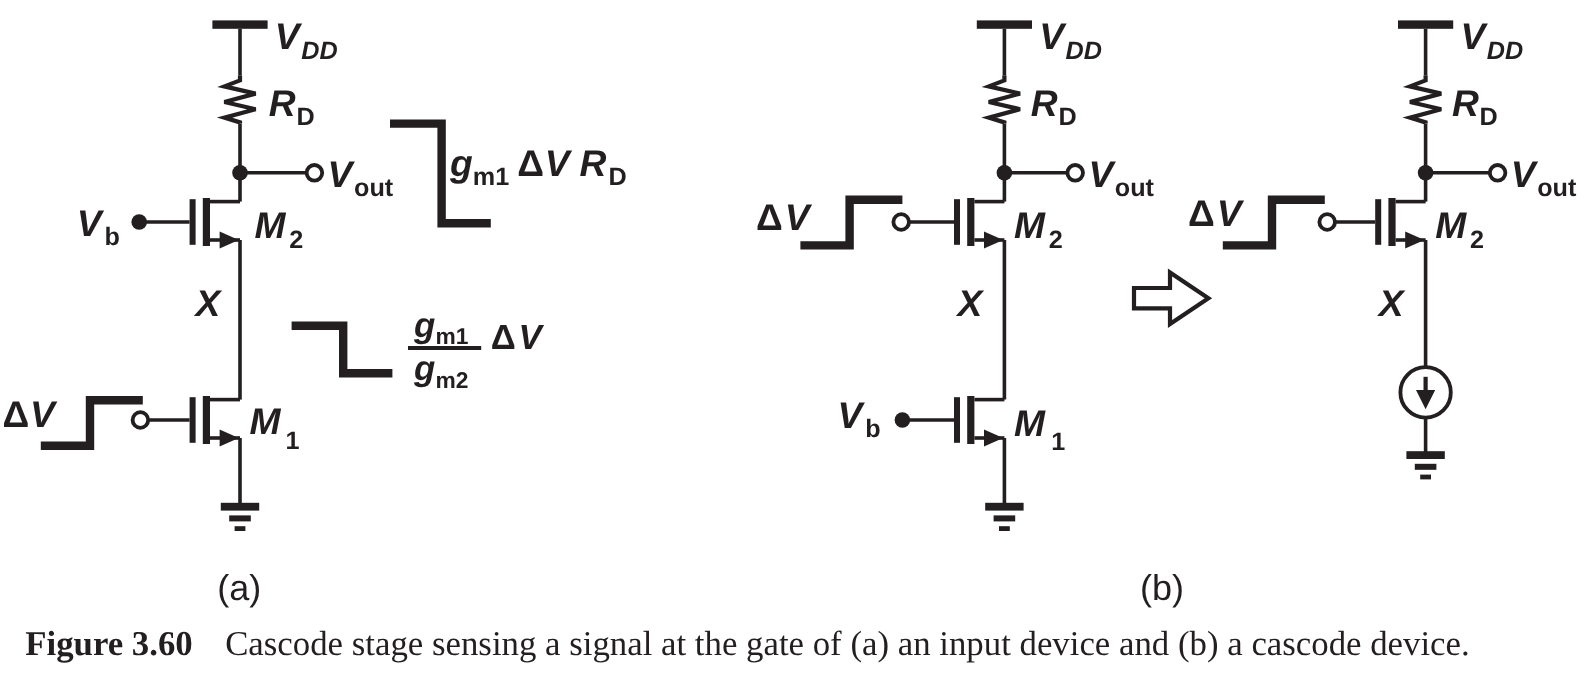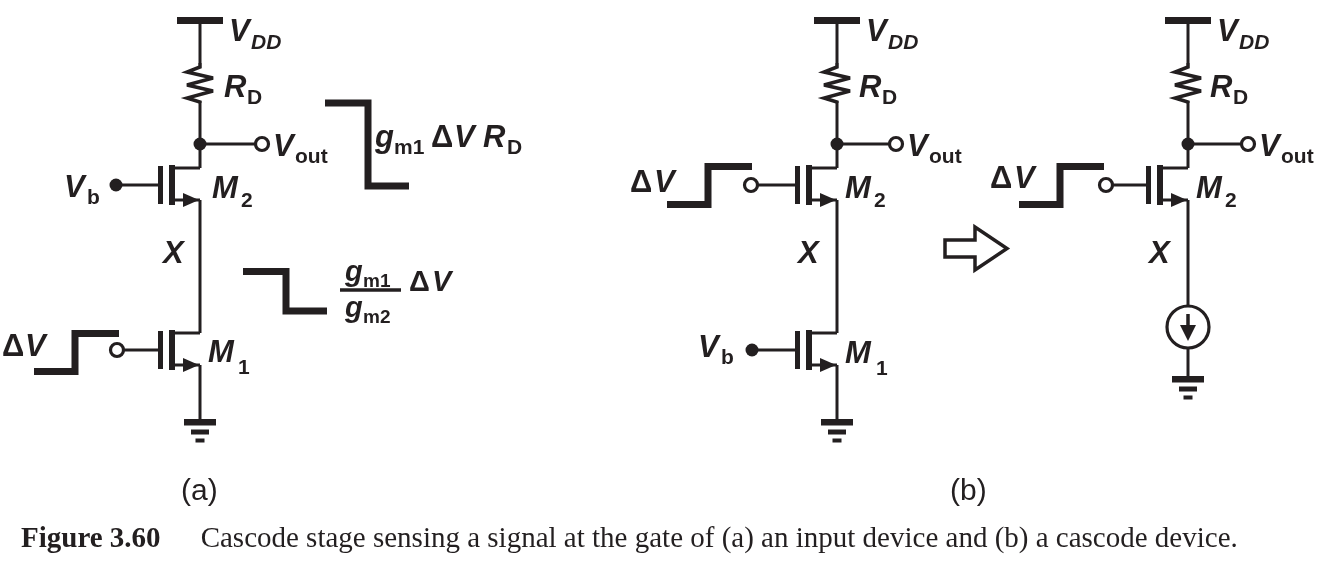--- a/index.html
+++ b/index.html
@@ -18,21 +18,21 @@
   .plain { font:30px "Liberation Sans", sans-serif; font-style:normal; font-weight:normal; }
 
   .wire   { stroke:var(--ink); stroke-width:3;   fill:none; }
   .wire35 { stroke:var(--ink); stroke-width:3.5; fill:none; }
   .thick  { stroke:var(--ink); stroke-width:7;   fill:none; stroke-linejoin:miter; }
   .ink    { fill:var(--ink); stroke:none; }
   .open   { fill:#ffffff; stroke:var(--ink); stroke-width:3.2; }
 
   .caption { position:absolute; left:21px; top:521px; white-space:nowrap;
              font:29px "Liberation Serif", serif; color:var(--ink); }
-  .caption b { font-weight:bold; margin-right:40px; }
+  .caption b { font-weight:bold; margin-right:27px; }
 </style>
 </head>
 <body>
 
 <div class="fig">
 <svg width="1326" height="512" viewBox="0 0 1326 512">
   <defs>
     <g id="nmos">
       <rect x="-42" y="-19" width="5" height="38" class="ink"></rect>
       <rect x="-31" y="-20" width="6" height="40" class="ink"></rect>

